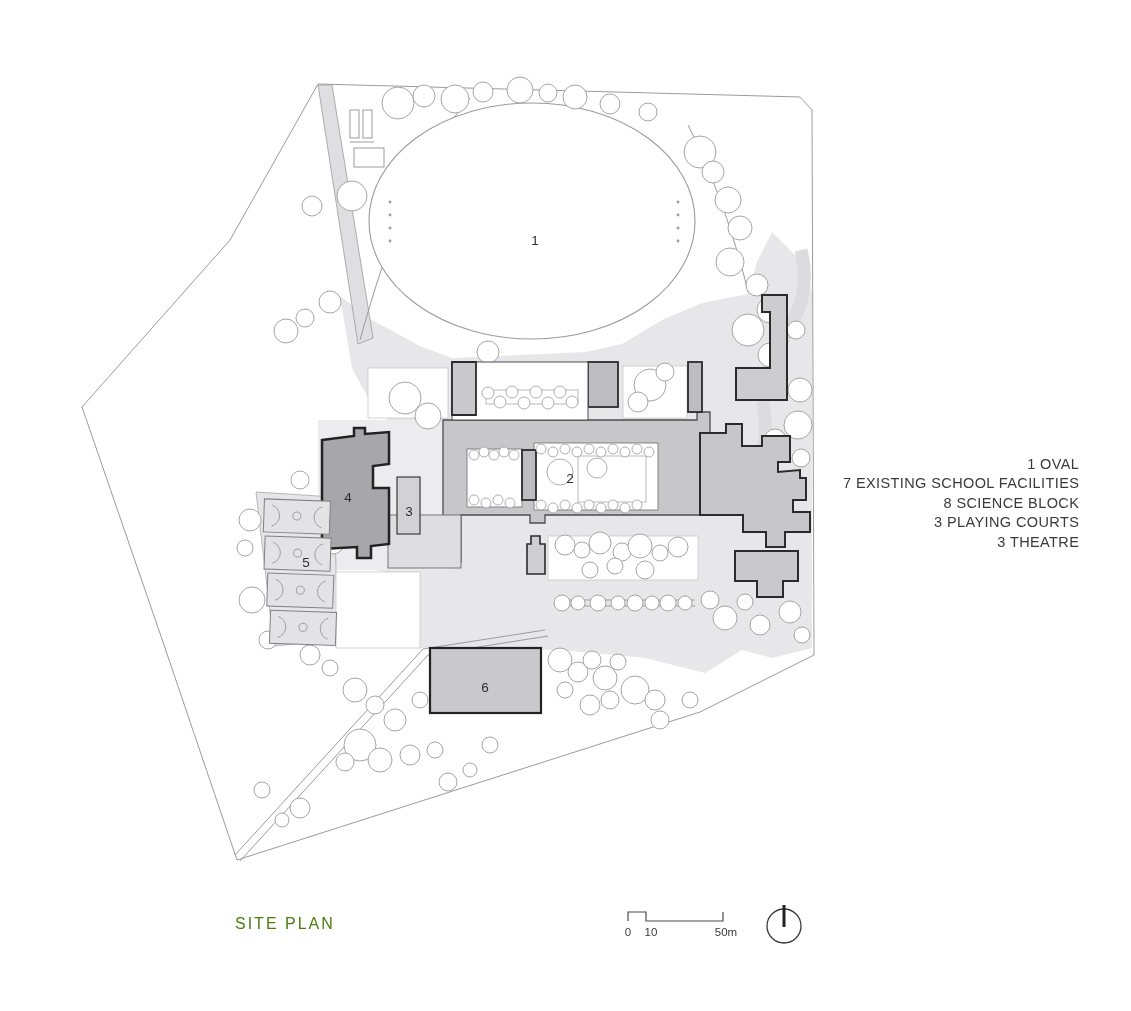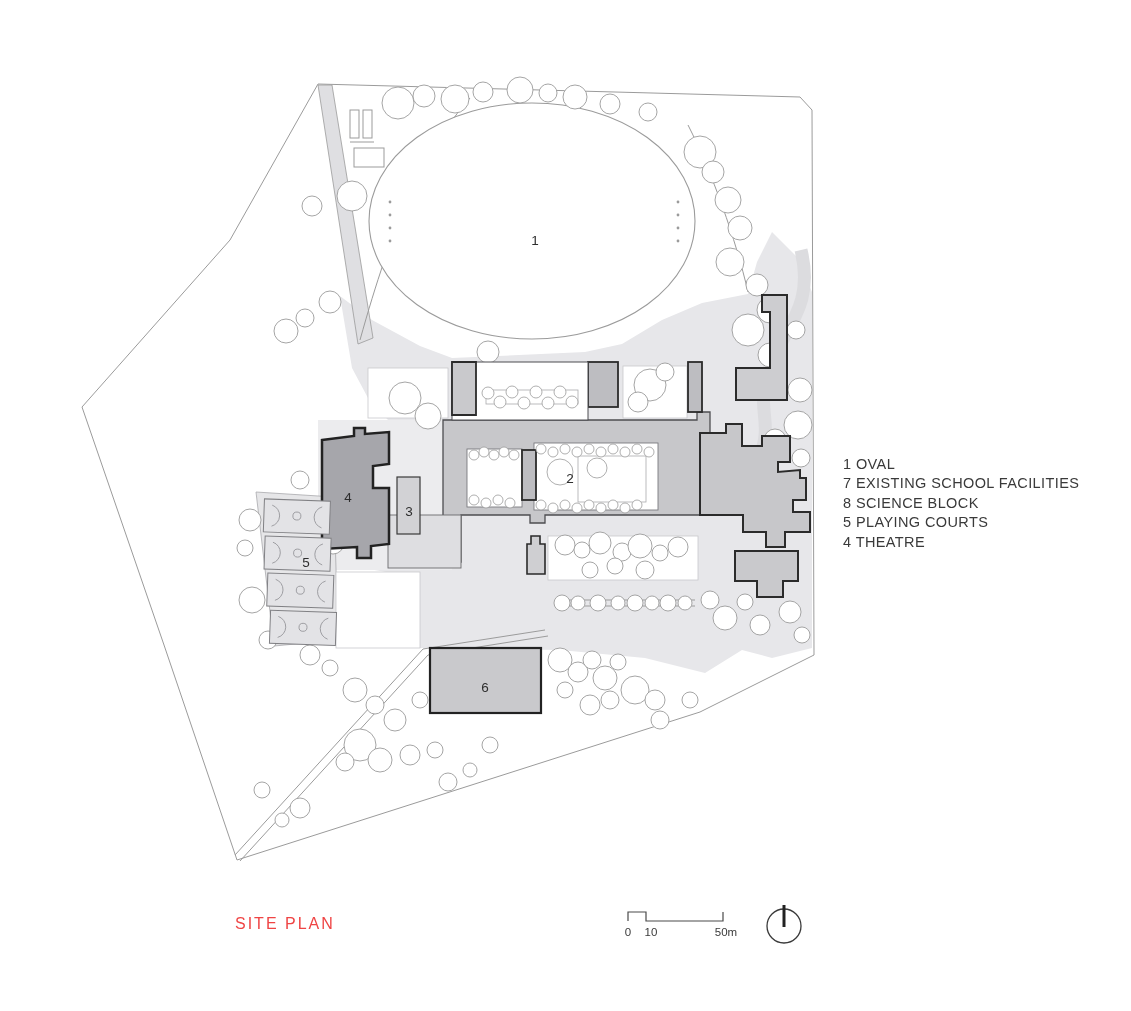--- a/index.html
+++ b/index.html
@@ -1,21 +1,21 @@
 <!DOCTYPE html>
 <html><head>
 <meta charset="utf-8">
 <style>
   html,body{margin:0;padding:0;background:#fff;}
   body{font-family:"Liberation Sans", sans-serif;color:#3a3a3a;}
   #stage{position:relative;width:1131px;height:1011px;background:#fff;overflow:hidden;}
   svg{position:absolute;left:0;top:0;}
   .legend{position:absolute;left:843px;top:455px;font-size:14.5px;line-height:19.4px;
-          letter-spacing:.4px;color:#3a3a3a;white-space:nowrap;}
-  .title{position:absolute;left:235px;top:915px;font-size:16px;letter-spacing:2px;color:#ef4444;}
+          letter-spacing:.4px;color:#3a3a3a;white-space:nowrap;text-align:right;}
+  .title{position:absolute;left:235px;top:915px;font-size:16px;letter-spacing:2px;color:#4d7c0f;}
   text{font-family:"Liberation Sans",sans-serif;fill:#2e2e2e;}
   .plan-num{font-size:13.5px;}
   .scale-num{font-size:11.5px;fill:#3a3a3a;}
 </style>
 </head>
 <body>
 
 <div id="stage">
 
 <svg width="1131" height="1011" viewBox="0 0 1131 1011">
@@ -311,19 +311,19 @@
   <g>
     <circle cx="784" cy="926" r="17" fill="none" stroke="#3a3a3a" stroke-width="1.3"></circle>
     <line x1="784" y1="905" x2="784" y2="927" stroke="#222222" stroke-width="3"></line>
   </g>
 </svg>
 
   <div class="legend">
     <div>1 OVAL</div>
     <div>7 EXISTING SCHOOL FACILITIES</div>
     <div>8 SCIENCE BLOCK</div>
-    <div>5 PLAYING COURTS</div>
-    <div>4 THEATRE</div>
+    <div>3 PLAYING COURTS</div>
+    <div>3 THEATRE</div>
   </div>
 
   <div class="title">SITE PLAN</div>
 
 </div>
 
 </body></html>

